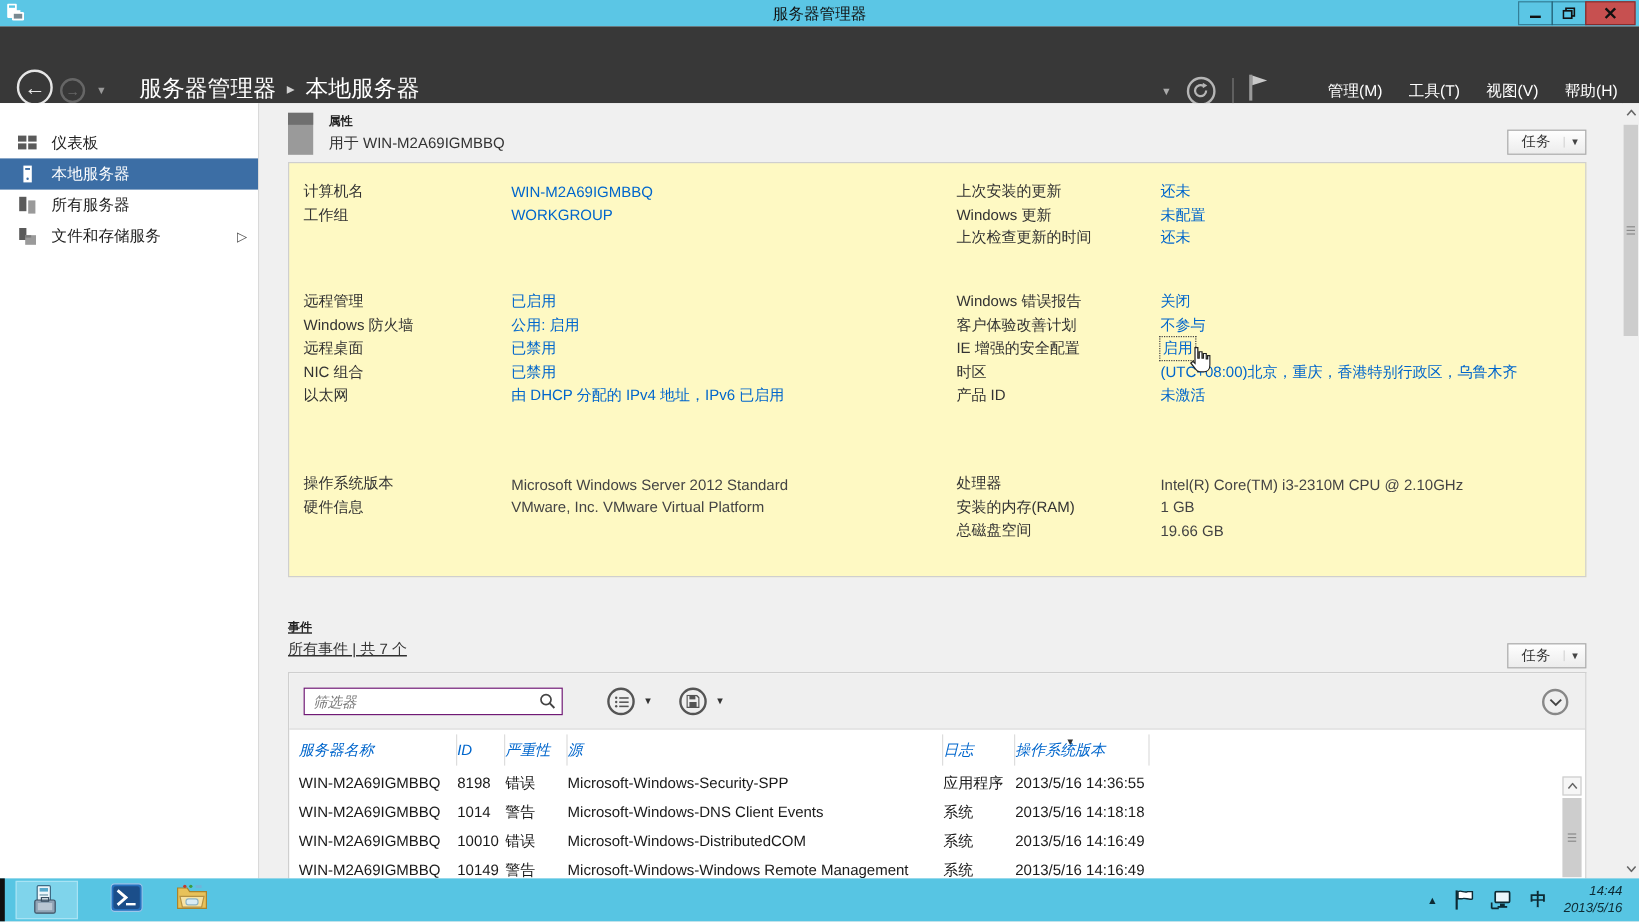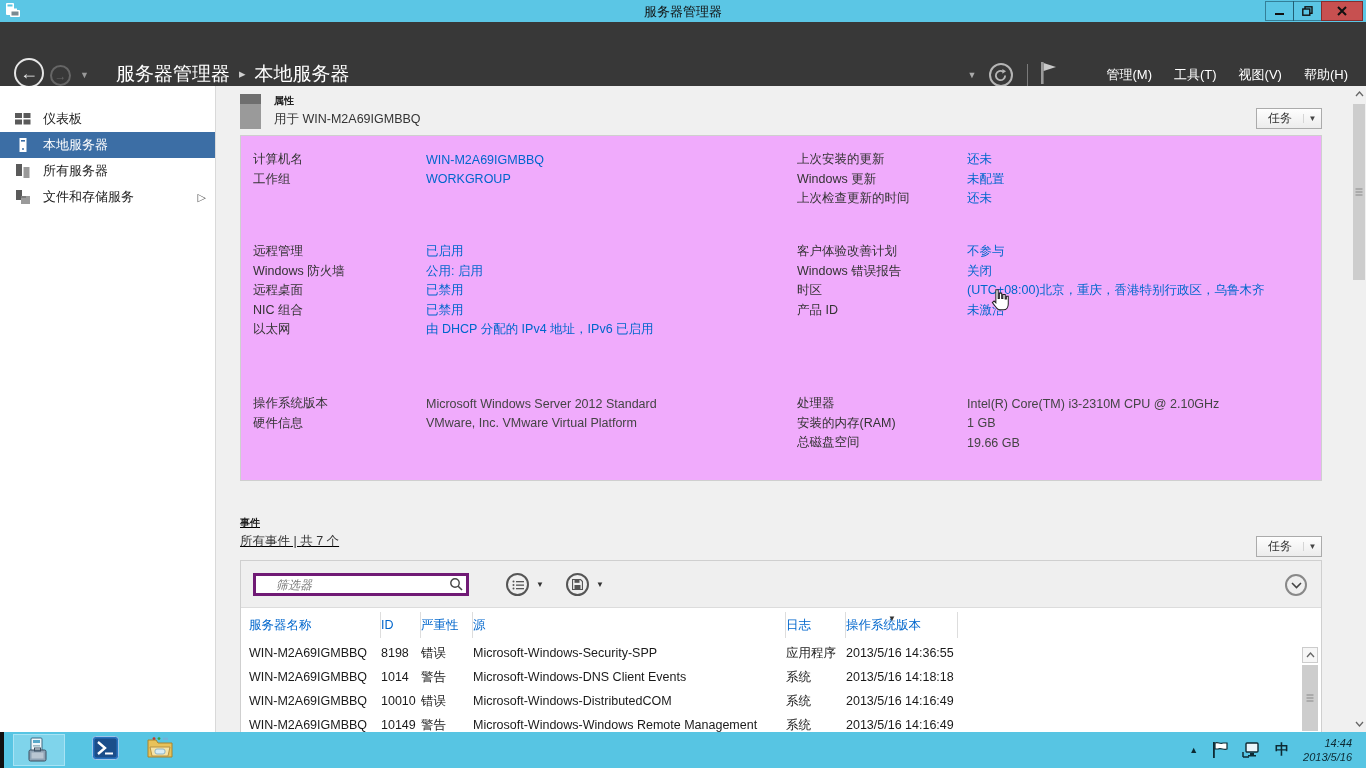--- a/index.html
+++ b/index.html
@@ -45,48 +45,48 @@
   .ph-icon::before { content:""; position:absolute; top:0; left:0; right:0; height:10px; background:#6f6f6f; }
   .sh-title { font-size:10px; font-weight:bold; color:#222; }
   .sh-sub { font-size:12.5px; color:#333; margin-top:3px; }
 
   .tasks-btn { position:absolute; right:30px; width:66px; height:21px; border:1px solid #ababab; background:linear-gradient(#fefefe,#ececec); display:flex; align-items:center; font-size:12px; color:#333; }
   .tasks-btn .t-label { flex:1; text-align:center; }
   .tasks-btn .t-caret { width:18px; text-align:center; font-size:8px; color:#444; border-left:1px solid #d5d5d5; }
   .tasks-props { top:22px; }
   .tasks-events { top:450px; }
 
-  .props-panel { position:absolute; left:23px; top:49px; width:1082px; height:346px; background:#f0abfc; border:1px solid #cfcfcf; }
+  .props-panel { position:absolute; left:23px; top:49px; width:1082px; height:346px; background:#fef9c3; border:1px solid #cfcfcf; }
   .prop-col { position:absolute; top:14px; }
   .prop-col.left { left:12px; width:535px; }
   .prop-col.right { left:556px; width:520px; }
   .prop-group.g1 { height:92px; }
   .prop-group.g2 { height:152px; }
   .prop-row { display:flex; height:19.5px; align-items:center; font-size:12.5px; white-space:nowrap; }
   .prop-label { flex:0 0 173px; color:#333; }
   .prop-col.right .prop-label { flex:0 0 170px; }
   .prop-value { color:#0066cc; }
   .prop-value.plain { color:#444; }
   .prop-value.focused { outline:1px dotted #444; padding:1px 2px; }
 
   .hand-cursor { position:absolute; left:749px; top:153px; z-index:5; }
 
   .events-head { top:430px; flex-direction:column;text-decoration:underline; }
   .events-panel { position:absolute; left:23px; top:474px; width:1082px; height:172px; background:#fff; border:1px solid #cfcfcf; border-bottom:none; overflow:hidden; }
   .filter-bar { position:relative; height:47px; background:#efefef; border-bottom:1px solid #dcdcdc; }
-  .filter-input { position:absolute; left:12px; top:12px; width:216px; height:23px; border:3px solid #701a75; background:#fff; font-family:"Liberation Sans", sans-serif; font-size:12px; font-style:italic; color:#555; padding:0 24px 0 20px; }
+  .filter-input { position:absolute; left:12px; top:12px; width:216px; height:23px; border:1px solid #701a75; background:#fff; font-family:"Liberation Sans", sans-serif; font-size:12px; font-style:italic; color:#555; padding:0 24px 0 7px; }
   .filter-input::placeholder { color:#777; font-style:italic; }
   .search-ic { position:absolute; left:208px; top:16px; }
   .tb-btn { position:absolute; top:12px; display:flex; align-items:center; }
   .tb-btn .tb-caret { font-size:8px; color:#333; margin-left:7px; }
   .tb-list { left:265px; } .tb-save { left:325px; }
   .collapse-btn { position:absolute; right:14px; top:13px; }
 
   .ev-grid { display:grid; grid-template-columns:132px 40px 52px 313px 60px 112px 1fr; padding-left:8px; align-items:center; }
-  .ev-header { height:33px; position:relative; }
+  .ev-header { height:33px; position:relative;font-style:italic; }
   .ev-header .hcell { font-size:12.5px; color:#0066cc; height:26px; line-height:26px; border-right:1px solid #ddd; position:relative; }
   .ev-header .hcell.last { border-right:1px solid #ddd; }
   .sort-caret { position:absolute; top:-6px; left:42px; font-size:8px; color:#333; }
   .ev-row { height:24px; font-size:12.5px; color:#1a1a1a; }
   .ev-row > div { overflow:hidden; white-space:nowrap; }
   .tbl-scroll { position:absolute; right:3px; top:86px; bottom:0; width:16px; }
   .tbl-scroll .sc-btn { width:16px; height:16px; border:1px solid #ccc; background:#f6f6f6; display:flex; align-items:center; justify-content:center; }
   .tbl-scroll .sc-thumb { margin-top:2px; width:16px; height:66px; background:#cdcdcd; position:relative; }
 
   .main-scrollbar { position:absolute; top:86px; right:0; width:14px; height:646px; background:#f0f0f0; }
@@ -286,26 +286,30 @@
               <span class="prop-label">Windows 更新</span>
               <span class="prop-value">未配置</span>
             </div>
           <div class="prop-row">
               <span class="prop-label">上次检查更新的时间</span>
               <span class="prop-value">还未</span>
             </div>
         </div>
         <div class="prop-group g2">
           <div class="prop-row">
+              <span class="prop-label">Windows 错误报告</span>
+              <span class="prop-value">关闭</span>
+            </div>
+          <div class="prop-row">
               <span class="prop-label">客户体验改善计划</span>
               <span class="prop-value">不参与</span>
             </div>
           <div class="prop-row">
-              <span class="prop-label">Windows 错误报告</span>
-              <span class="prop-value">关闭</span>
+              <span class="prop-label">IE 增强的安全配置</span>
+              <span class="prop-value focused">启用</span>
             </div>
           <div class="prop-row">
               <span class="prop-label">时区</span>
               <span class="prop-value">(UTC+08:00)北京，重庆，香港特别行政区，乌鲁木齐</span>
             </div>
           <div class="prop-row">
               <span class="prop-label">产品 ID</span>
               <span class="prop-value">未激活</span>
             </div>
         </div>

